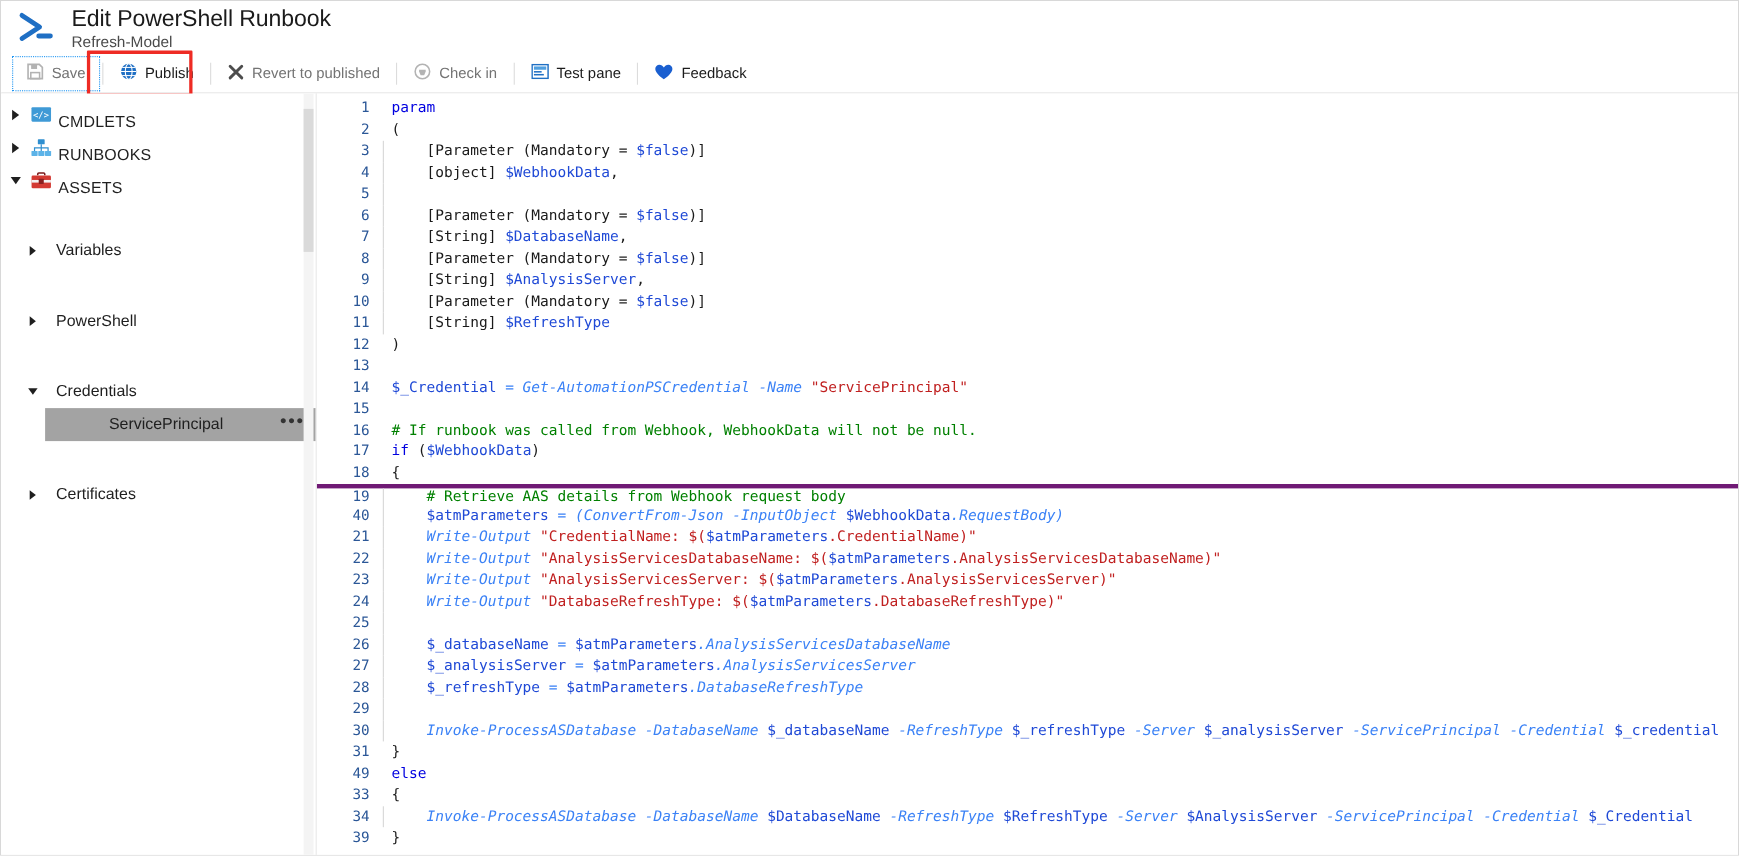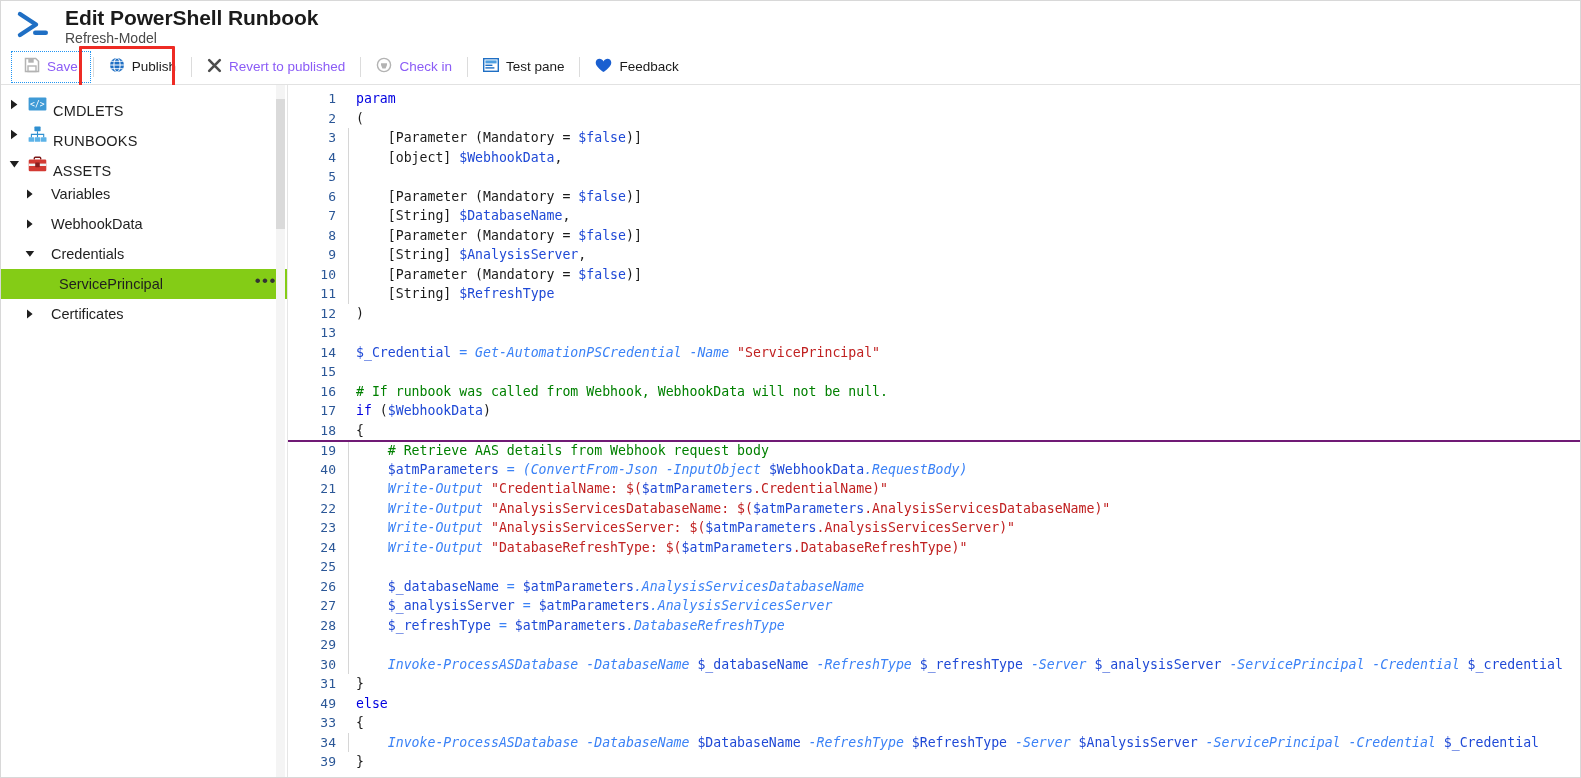--- a/index.html
+++ b/index.html
@@ -30,21 +30,21 @@
   }
   .ps-logo {
     width: 40px; height: 34px;
     margin-right: 10px;
     flex: 0 0 auto;
     display: flex; align-items: center; justify-content: center;
   }
   .title-wrap { display: flex; flex-direction: column; justify-content: center; }
   .page-title {
     font-size: 21px;
-    font-weight: bold;
+    font-weight: normal;
     color: #1b1b1b;
     line-height: 24px;
     letter-spacing: -0.1px;
   }
   .page-subtitle {
     font-size: 14px;
     color: #4a4a4a;
     line-height: 14px;
     margin-top: 1px;
   }
@@ -64,21 +64,21 @@
     align-items: center;
     gap: 7px;
     height: 28px;
     padding: 0 11px;
     font-size: 13.5px;
     color: #1b1b1b;
     white-space: nowrap;
     cursor: pointer;
     position: relative;
   }
-  .tb-btn.disabled { color: #8b5cf6; cursor: default; }
+  .tb-btn.disabled { color: #737373; cursor: default; }
   .tb-btn .tb-label { line-height: 16px; }
 
   
   .focus-ring {
     outline: 1px dotted #2196f3;
     outline-offset: 1px;
   }
   
   .annot-box {
     position: absolute;
@@ -116,21 +116,21 @@
   .tree-row {
     display: flex;
     align-items: center;
     height: 30px;
     font-size: 14.5px;
     color: #1f1f1f;
     cursor: pointer;
     padding-right: 10px;
     position: relative;
   }
-  .tree-row.selected { background: #84cc16; }
+  .tree-row.selected { background: #a3a3a3; margin-left: 40px; }
   .twisty {
     width: 22px; flex: 0 0 22px;
     display: flex; align-items: center; justify-content: center;
     color: #222;
   }
   .twisty svg { display: block; }
   .tree-icon {
     width: 24px; flex: 0 0 24px;
     display: flex; align-items: center; justify-content: center;
     margin-right: 4px;
@@ -141,21 +141,21 @@
     font-size: 17px;
     color: #333;
     letter-spacing: 1.5px;
     line-height: 10px;
     padding-bottom: 6px;
     cursor: pointer;
   }
 
   
   .lvl0 { padding-left: 2px; }
-  .lvl1 { padding-left: 18px; }
+  .lvl1 { padding-left: 18px; margin-top: 34px; }
   .lvl2 { padding-left: 58px; }
 
   .sb-scrollbar {
     position: absolute;
     right: 2px;
     top: 0;
     width: 9px;
     height: 100%;
     background: transparent;
   }
@@ -187,21 +187,21 @@
   .code-area {
     position: relative;
     padding-top: 4px;
   }
   .code-line {
     display: flex;
     height: 19.5px;
     align-items: center;
     white-space: pre;
   }
-  .code-line.hl-top { border-top: 2px solid #701a75; }
+  .code-line.hl-top { border-top: 4px solid #701a75; }
   .ln {
     width: 58px;
     flex: 0 0 58px;
     text-align: right;
     padding-right: 10px;
     color: #2b5797;
     font-size: 13px;
     user-select: none;
   }
   .guide-col {
@@ -389,21 +389,21 @@
           </span>
           <span class="tree-label" style="padding-left:10px">Variables</span>
         </div>
 
         <div class="tree-row lvl1">
           <span class="twisty">
             <svg width="8" height="10" viewBox="0 0 8 10">
                 <path d="M1 0.6 L6.6 5 L1 9.4 Z" fill="#1f1f1f"></path>
               </svg>
           </span>
-          <span class="tree-label" style="padding-left:10px">WebhookData</span>
+          <span class="tree-label" style="padding-left:10px">PowerShell</span>
         </div>
 
         <div class="tree-row lvl1">
           <span class="twisty">
             <svg width="10" height="8" viewBox="0 0 10 8">
                 <path d="M0.6 0.9 L9.2 0.9 L4.9 6.8 Z" fill="#1f1f1f"></path>
               </svg>
           </span>
           <span class="tree-label" style="padding-left:10px">Credentials</span>
         </div>

